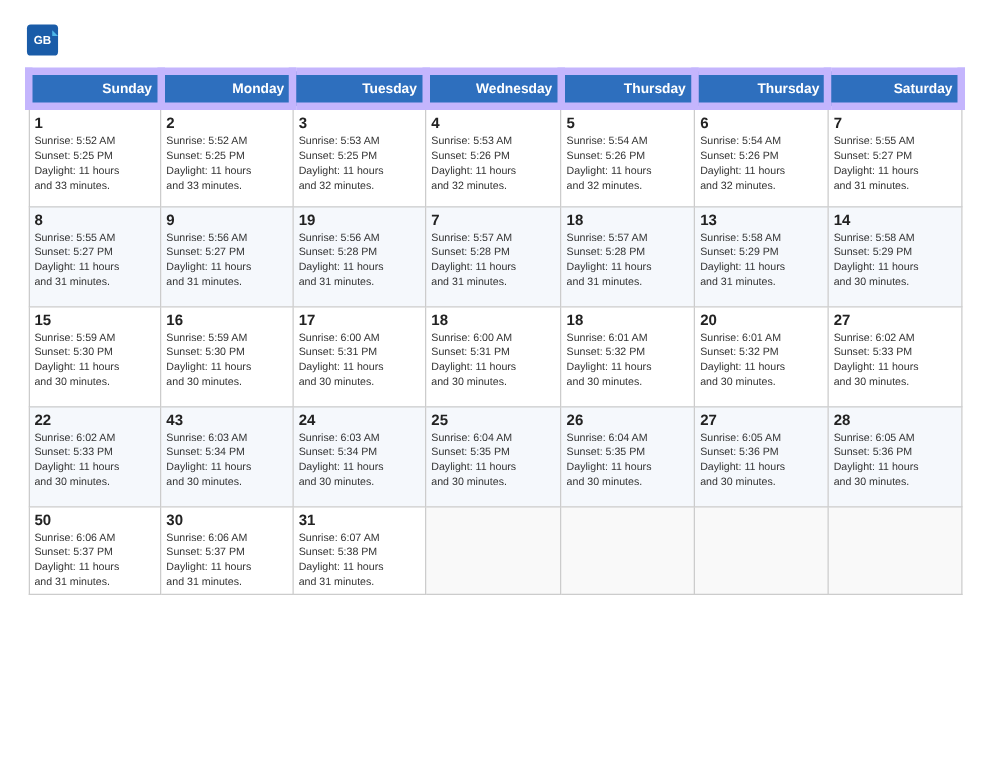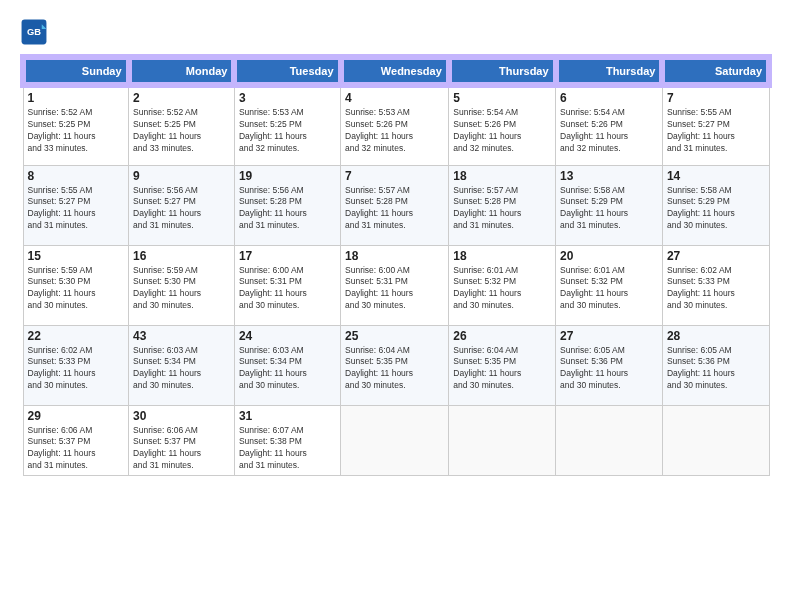--- a/index.html
+++ b/index.html
@@ -243,21 +243,21 @@
             <span class="day-num">27</span>
             <div class="day-info">Sunrise: 6:05 AM<br>Sunset: 5:36 PM<br>Daylight: 11 hours<br>and 30 minutes.</div>
           </td>
           <td>
             <span class="day-num">28</span>
             <div class="day-info">Sunrise: 6:05 AM<br>Sunset: 5:36 PM<br>Daylight: 11 hours<br>and 30 minutes.</div>
           </td>
         </tr>
         <tr class="last-row">
           <td>
-            <span class="day-num">29</span>
+            <span class="day-num">50</span>
             <div class="day-info">Sunrise: 6:06 AM<br>Sunset: 5:37 PM<br>Daylight: 11 hours<br>and 31 minutes.</div>
           </td>
           <td>
             <span class="day-num">30</span>
             <div class="day-info">Sunrise: 6:06 AM<br>Sunset: 5:37 PM<br>Daylight: 11 hours<br>and 31 minutes.</div>
           </td>
           <td>
             <span class="day-num">31</span>
             <div class="day-info">Sunrise: 6:07 AM<br>Sunset: 5:38 PM<br>Daylight: 11 hours<br>and 31 minutes.</div>
           </td>

